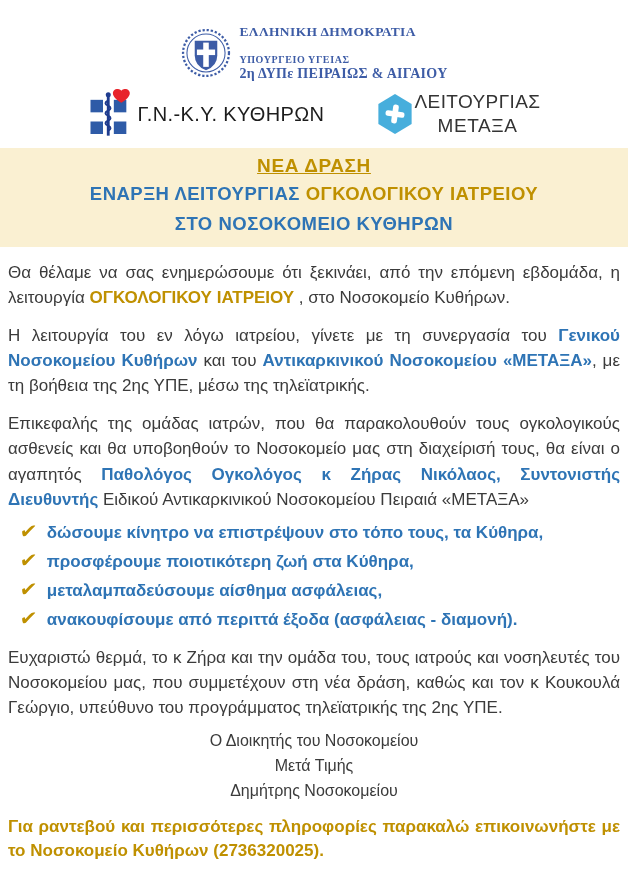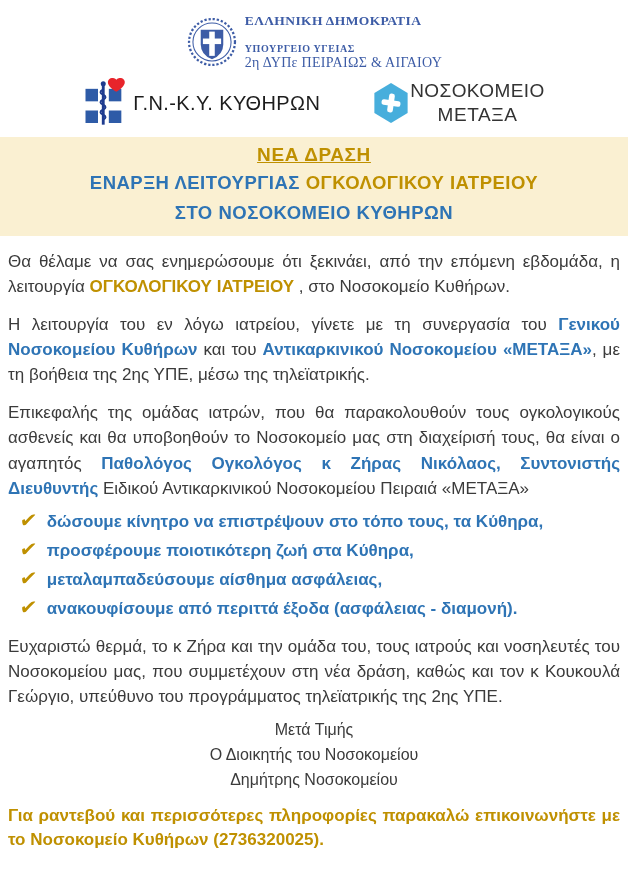--- a/index.html
+++ b/index.html
@@ -1,30 +1,30 @@
 <!DOCTYPE html>
 <html lang="el"><head>
 <meta charset="utf-8">
 <style>
   html,body{margin:0;padding:0;}
   body{
     width:628px;height:879px;overflow:hidden;background:#ffffff;
     font-family:"Liberation Sans","DejaVu Sans",sans-serif;
     color:#3b3b3b;
   }
-  .page{width:628px;height:879px;box-sizing:border-box;padding-top:11px;}
+  .page{width:628px;height:879px;box-sizing:border-box;padding-top:22px;}
 
   
   .gov-header{display:flex;justify-content:center;align-items:center;gap:7px;margin-top:2px;}
   .emblem{flex:0 0 auto;display:block;line-height:0;}
   .gov-text{display:flex;flex-direction:column;align-items:flex-start;
     font-family:"Liberation Serif","DejaVu Serif",serif;color:#3d5ca6;}
   .gov-l1{font-size:13.5px;font-weight:bold;letter-spacing:.4px;}
   .gov-l2{font-size:10px;font-weight:bold;letter-spacing:.6px;margin-top:14px;}
-  .gov-l3{font-size:14px;font-weight:normal;letter-spacing:.3px;margin-top:1px;}
+  .gov-l3{font-size:14px;font-weight:bold;letter-spacing:.3px;margin-top:1px;}
 
   
   .logos-row{display:flex;justify-content:center;align-items:center;gap:52px;margin-top:7px;}
   .logo{display:flex;align-items:center;}
   .logo-icon{line-height:0;flex:0 0 auto;}
   .kythira-text{text-align:center;color:#1c1c1c;font-weight:500;}
   .kythira-l1{font-size:20px;letter-spacing:.4px;}
   .kythira-l2{font-size:18px;letter-spacing:1px;margin-top:2px;}
   .metaxa-text{text-align:center;color:#333;}
   .metaxa-l1{font-size:19px;letter-spacing:.4px;}
@@ -92,21 +92,21 @@
     </div>
     <div class="logo">
       <span class="logo-icon">
         <svg width="38" height="42" viewBox="0 0 40 44" aria-hidden="true">
           <polygon points="20,1 37.5,11.5 37.5,32.5 20,43 2.5,32.5 2.5,11.5" fill="#47aedc"></polygon>
           <rect x="17" y="12" width="6" height="20" rx="2.4" fill="#ffffff" transform="rotate(8 20 22)"></rect>
           <rect x="10" y="19" width="20" height="6" rx="2.4" fill="#ffffff" transform="rotate(8 20 22)"></rect>
         </svg>
       </span>
       <div class="metaxa-text">
-        <div class="metaxa-l1">ΝΟΣΟΚΟΜΕΙΟ</div>
+        <div class="metaxa-l1">ΛΕΙΤΟΥΡΓΙΑΣ</div>
         <div class="metaxa-l2">ΜΕΤΑΞΑ</div>
       </div>
     </div>
   </div>
 
   <div class="banner">
     <span class="kicker">ΝΕΑ ΔΡΑΣΗ</span>
     <div class="banner-title"><span class="blue">ΕΝΑΡΞΗ ΛΕΙΤΟΥΡΓΙΑΣ </span><span class="gold">ΟΓΚΟΛΟΓΙΚΟΥ ΙΑΤΡΕΙΟΥ</span></div>
     <div class="banner-title blue">ΣΤΟ ΝΟΣΟΚΟΜΕΙΟ ΚΥΘΗΡΩΝ</div>
   </div>
@@ -133,20 +133,20 @@
     </div>
     <div class="bullet">
       <span class="check">✔</span>
       <span class="bullet-text">ανακουφίσουμε από περιττά έξοδα (ασφάλειας - διαμονή).</span>
     </div>
   </div>
 
   <p class="body-text">Ευχαριστώ θερμά, το κ Ζήρα και την ομάδα του, τους ιατρούς και νοσηλευτές του Νοσοκομείου μας, που συμμετέχουν στη νέα δράση, καθώς και τον κ Κουκουλά Γεώργιο, υπεύθυνο του προγράμματος τηλεϊατρικής της 2ης ΥΠΕ.</p>
 
   <div class="signature">
+    <div>Ο Διοικητής του Νοσοκομείου</div>
     <div>Μετά Τιμής</div>
-    <div>Ο Διοικητής του Νοσοκομείου</div>
     <div>Δημήτρης Νοσοκομείου</div>
   </div>
 
   <p class="footer-note">Για ραντεβού και περισσότερες πληροφορίες παρακαλώ επικοινωνήστε με το Νοσοκομείο Κυθήρων (2736320025).</p>
 
 </div>
 
 </body></html>

